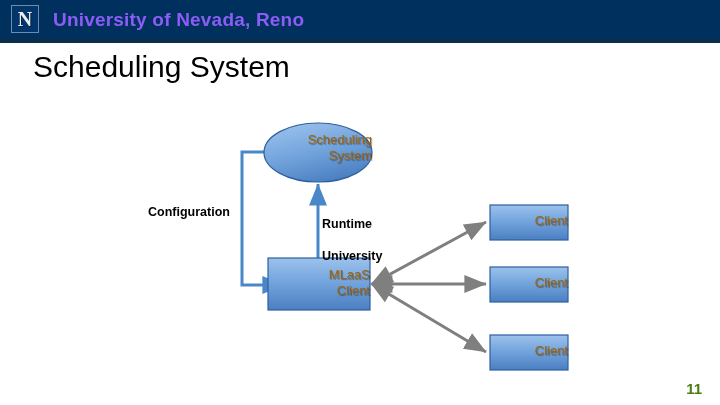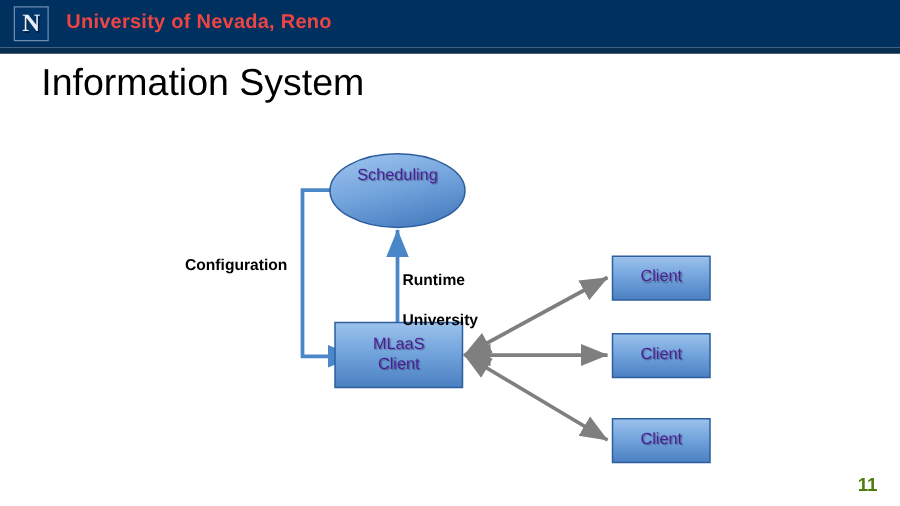--- a/index.html
+++ b/index.html
@@ -46,23 +46,23 @@
     font-weight: bold;
     font-size: 20px;
     line-height: 20px;
     color: #e8eef6;
     letter-spacing: 0px;
     text-shadow: 1px 1px 0 #001c38;
   }
   #header-title {
     position: absolute;
     left: 53px; top: 9px;
-    font-size: 16px;
-    font-weight: bold;
-    color: #ef4444;
+    font-size: 19px;
+    font-weight: bold;
+    color: #8b5cf6;
     letter-spacing: .2px;
     white-space: nowrap;
   }
 
   
   #slide-title {
     position: absolute;
     left: 33px; top: 50px;
     font-size: 30px;
     font-weight: normal;
@@ -77,22 +77,22 @@
     width: 720px; height: 405px;
   }
   #diagram svg {
     position: absolute;
     left: 0; top: 0;
   }
 
   
   .shape-label {
     position: absolute;
-    color: #4c1d95;
-    text-align: center;
+    color: #a16207;
+    text-align: right;
     line-height: 16px;
     font-size: 13px;
     text-shadow: 1px 1px 1px rgba(0,0,0,.35);
     pointer-events: none;
   }
   .plain-label {
     position: absolute;
     color: #000000;
     font-size: 12.5px;
     font-weight: bold;
@@ -124,21 +124,21 @@
 
 <div id="header-bar"></div>
 <div id="header-underline"></div>
 
 <div id="logo-box">
   <span class="glyph">N</span>
 </div>
 
 <div id="header-title">University of Nevada, Reno</div>
 
-<div id="slide-title">Information System</div>
+<div id="slide-title">Scheduling System</div>
 
 <div id="diagram">
 
   <svg width="720" height="405" viewBox="0 0 720 405" xmlns="http://www.w3.org/2000/svg">
     <defs>
       <linearGradient id="shapeGrad" x1="0" y1="0" x2="0" y2="1">
         <stop offset="0%" stop-color="#9cc2ec"></stop>
         <stop offset="45%" stop-color="#74a5dd"></stop>
         <stop offset="100%" stop-color="#4a7fc1"></stop>
       </linearGradient>
@@ -181,20 +181,21 @@
 
     <rect x="268" y="258" width="102" height="52" fill="url(#shapeGrad)" stroke="#2d5f9e" stroke-width="1.2"></rect>
 
     <rect x="490" y="205" width="78" height="35" fill="url(#shapeGrad)" stroke="#2d5f9e" stroke-width="1.2"></rect>
     <rect x="490" y="267" width="78" height="35" fill="url(#shapeGrad)" stroke="#2d5f9e" stroke-width="1.2"></rect>
     <rect x="490" y="335" width="78" height="35" fill="url(#shapeGrad)" stroke="#2d5f9e" stroke-width="1.2"></rect>
   </svg>
 
   <div class="shape-label" id="ellipse-label">
     <div>Scheduling</div>
+    <div>System</div>
   </div>
 
   <div class="shape-label" id="mlaas-label">
     <div>MLaaS</div>
     <div>Client</div>
   </div>
 
   <div class="shape-label" id="client-label-0">Client</div>
   <div class="shape-label" id="client-label-1">Client</div>
   <div class="shape-label" id="client-label-2">Client</div>

